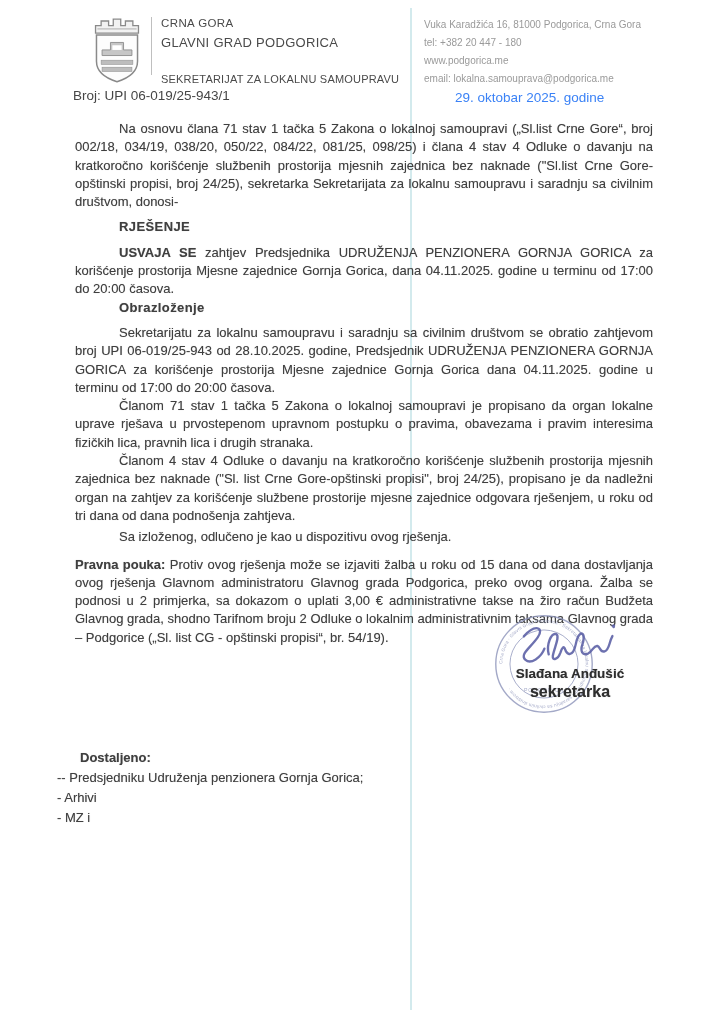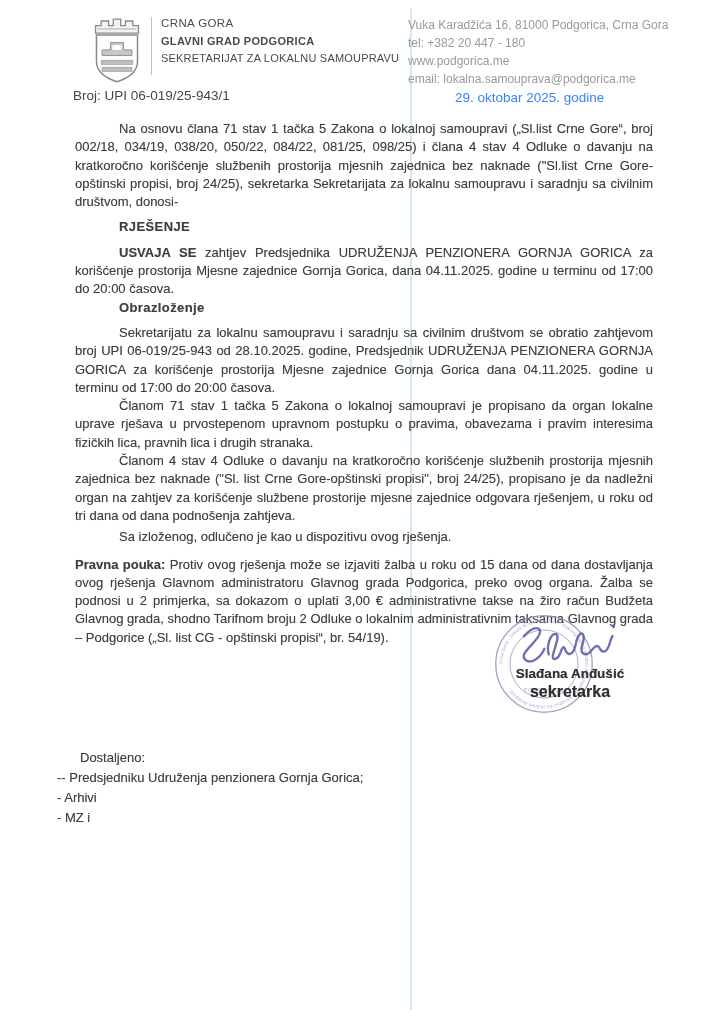--- a/index.html
+++ b/index.html
@@ -21,25 +21,25 @@
     background: #d3eaed;
   }
   
   .coat { position: absolute; left: 89px; top: 13px; }
   .org-divider {
     position: absolute; left: 151px; top: 17px;
     width: 1px; height: 58px; background: #bfbfbf;
   }
   .org-block { position: absolute; left: 161px; top: 17px; color: #4a4a4a; }
   .org-l1 { font-size: 11.5px; letter-spacing: .4px; margin-bottom: 6px; }
-  .org-l2 { font-size: 11px; letter-spacing: .3px; margin-bottom: 5px; font-weight: bold; }
+  .org-l2 { font-size: 13px; letter-spacing: .3px; margin-bottom: 23px; }
   .org-l3, .org-l4 { font-size: 11px; line-height: 13px; letter-spacing: .2px; }
   .contact-block {
-    position: absolute; left: 408px; top: 16px;
-    font-size: 12px; line-height: 18px; color: #9a9a9a;
+    position: absolute; left: 424px; top: 16px;
+    font-size: 10px; line-height: 18px; color: #9a9a9a;
   }
   .doc-number {
     position: absolute; left: 73px; top: 88px;
     font-size: 13.5px; color: #464646;
   }
   .doc-date {
     position: absolute; left: 455px; top: 90px;
     font-size: 13.5px; color: #3b82f6;
   }
   
@@ -78,21 +78,21 @@
     font-weight: bold;
   }
   .sign-name { font-size: 13.5px; }
   .sign-title { font-size: 16px; margin-top: 2px; }
   
   .footer-block {
     position: absolute; left: 57px; top: 748px;
     font-size: 13px; line-height: 20px; color: #3f3f3f;
     text-shadow: 0 0 0.7px rgba(70,70,70,.45);
   }
-  .footer-label { padding-left: 23px; }
+  .footer-label { padding-left: 23px; font-weight: bold; }
 </style>
 </head>
 <body>
 
 <div class="page">
 
   <div class="scan-line"></div>
 
   <div class="coat">
     <svg width="56" height="72" viewBox="0 0 60 76">

